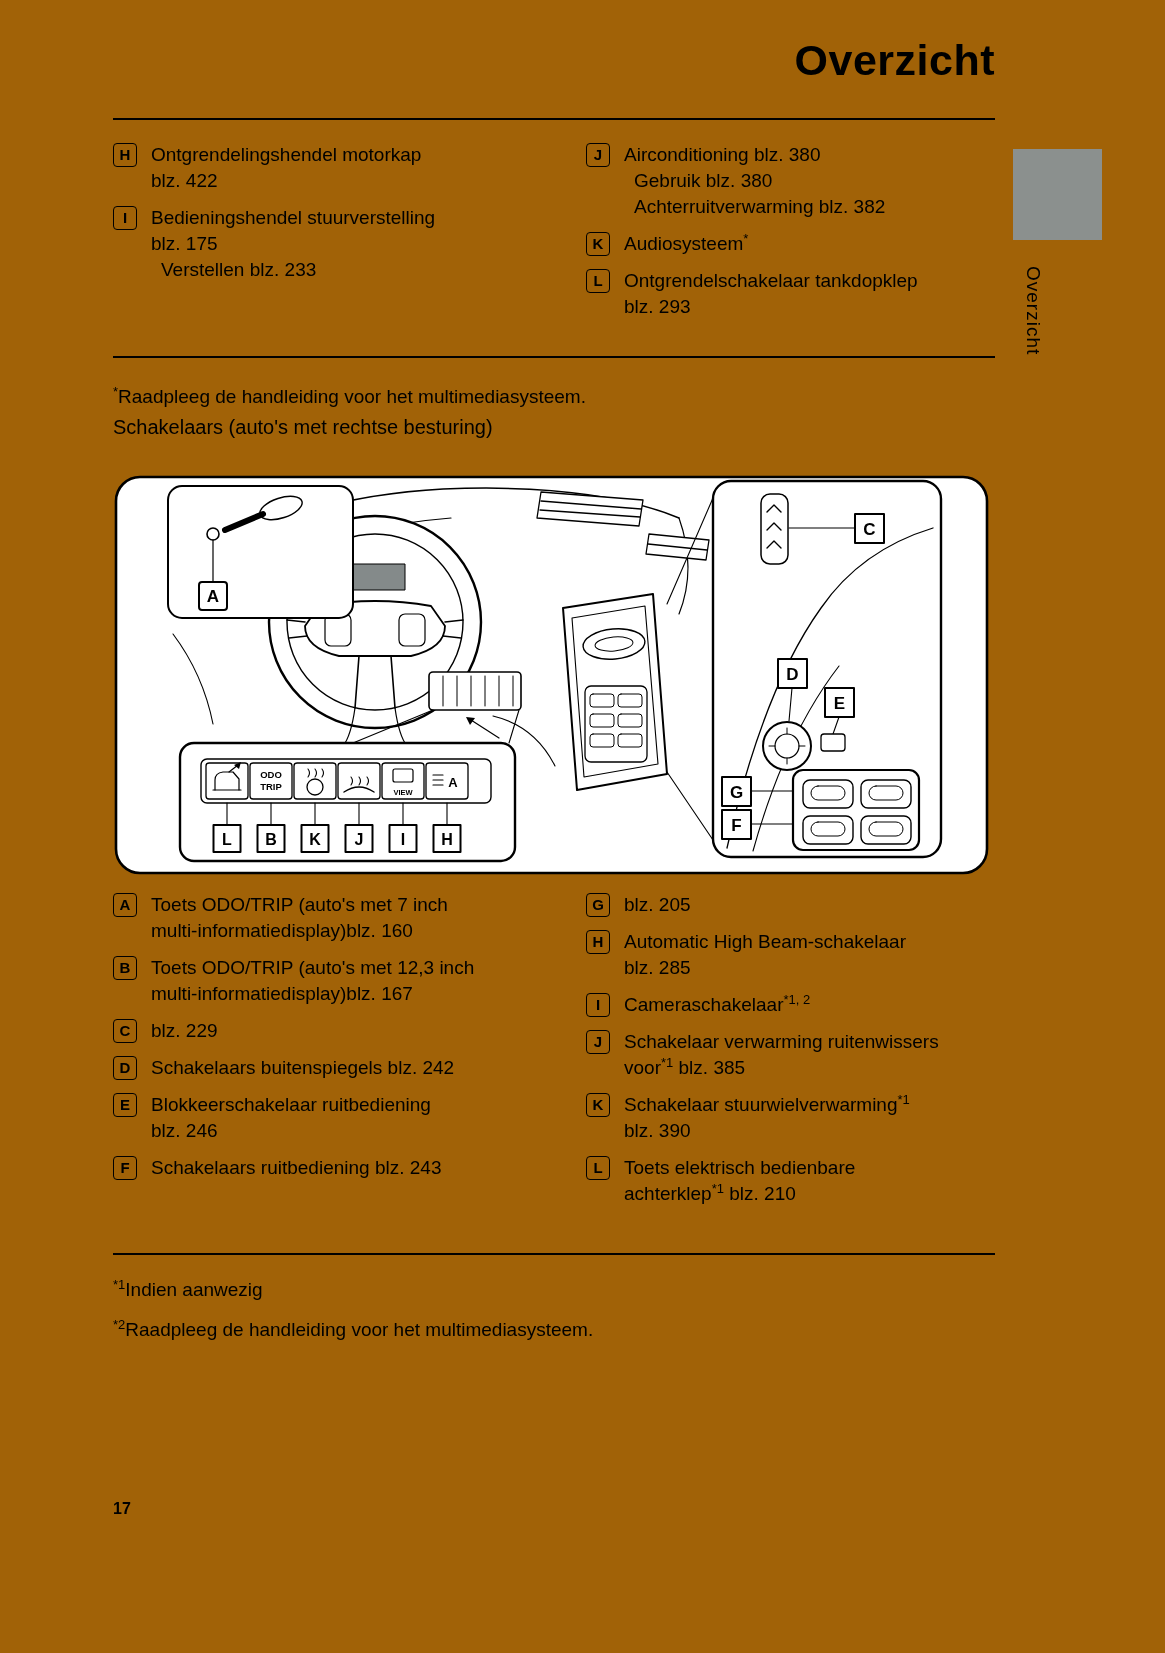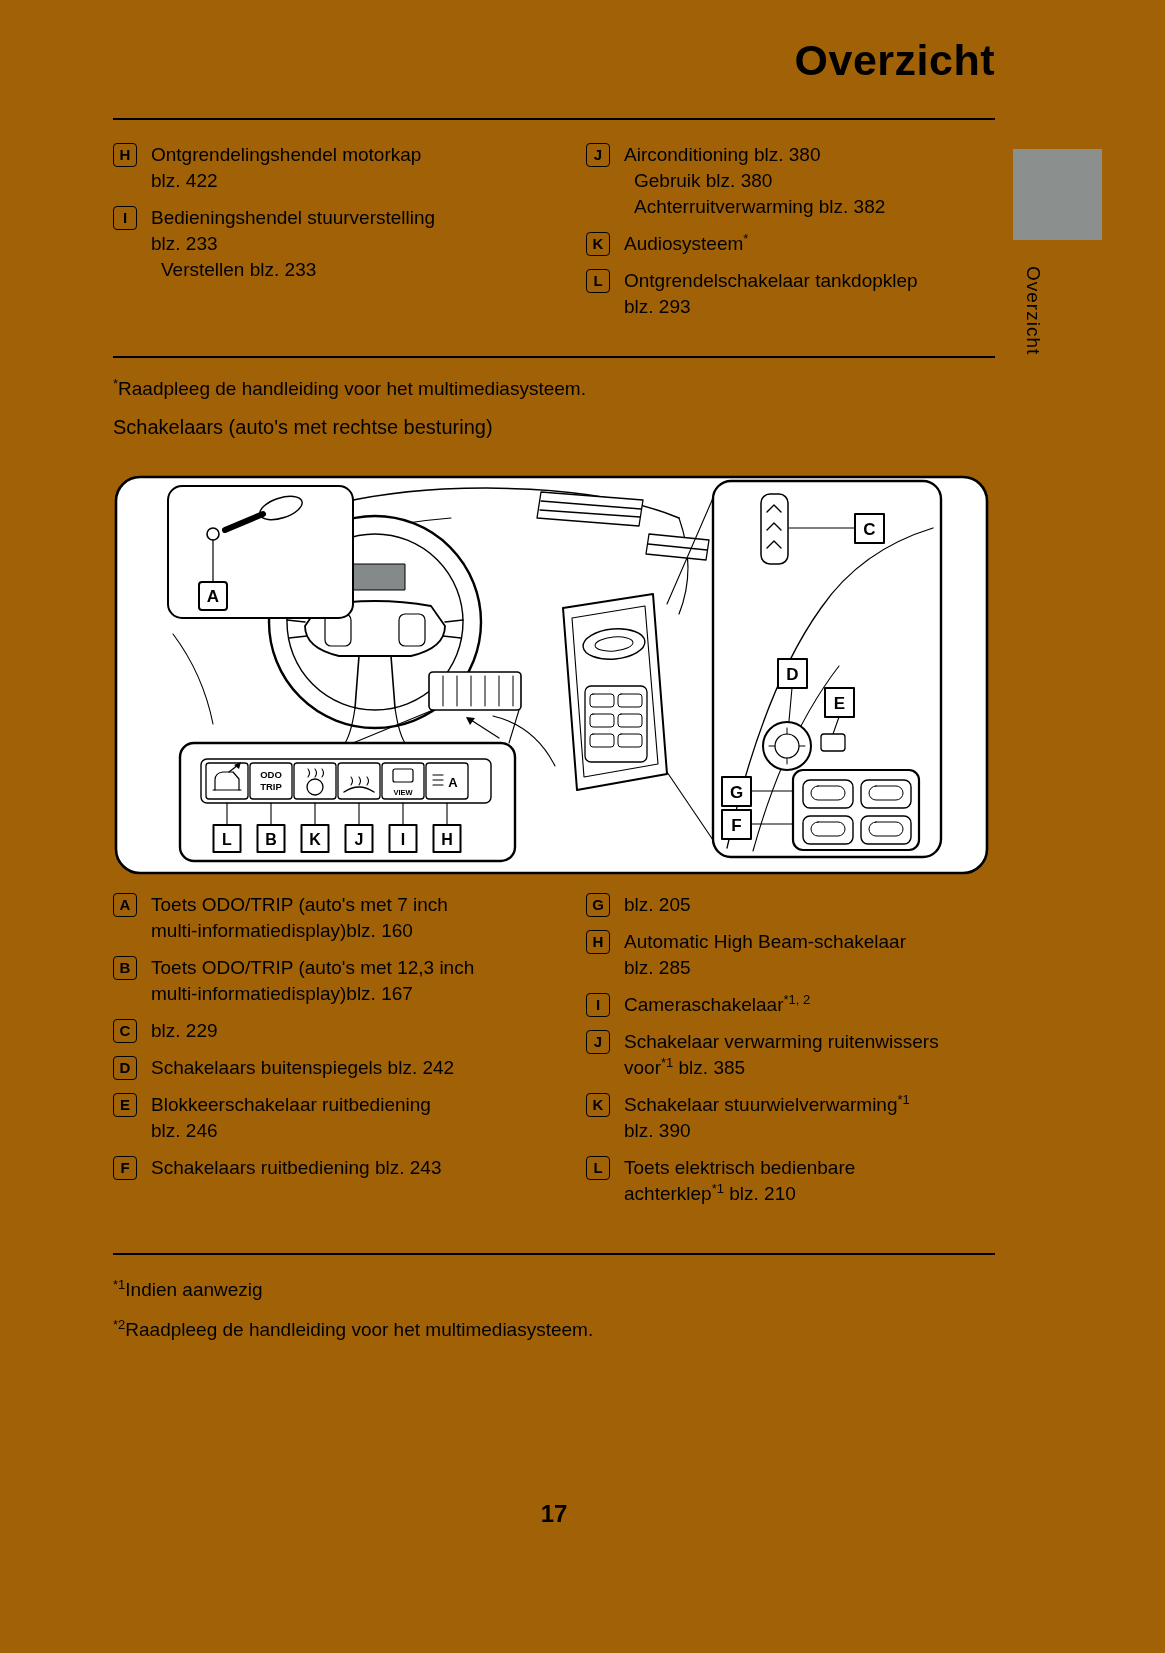--- a/index.html
+++ b/index.html
@@ -18,27 +18,27 @@
   .col.tr{left:586px;top:142px;width:425px}
   .col.bl{left:113px;top:892px;width:465px}
   .col.br{left:586px;top:892px;width:430px}
   .item{display:flex;gap:14px;margin-bottom:11px;align-items:flex-start}
   .keybox{flex:none;width:24px;height:24px;border:1.6px solid #000;border-radius:4px;
           font-weight:bold;font-size:15px;text-align:center;line-height:21px;margin-top:1px}
   .itemtext{flex:1}
   .line.indent{margin-left:10px}
   sup{font-size:13px;line-height:0}
   .fnote{position:absolute;left:113px;font-size:19px;line-height:26px}
-  .fn-star{top:376px}.fn-1{top:1277px}.fn-2{top:1317px}
+  .fn-star{top:384px}.fn-1{top:1277px}.fn-2{top:1317px}
   .sec-head{position:absolute;left:113px;top:416px;font-size:20px;font-weight:normal}
   .figure{position:absolute;left:113px;top:474px;width:877px;height:402px}
   .figure svg{display:block}
   .figure svg text{font-family:"Liberation Sans",sans-serif;fill:#000;stroke:none}
-  .pagenum{position:absolute;left:113px;top:1500px;width:882px;text-align:center;
-           font-size:24px;font-weight:bold}
+  .pagenum{position:absolute;left:113px;top:1500px;width:882px;text-align:left;
+           font-size:16px;font-weight:bold}
 </style>
 </head>
 <body>
 
 <div class="page">
 
   <div class="title">Overzicht</div>
   <div class="rule r1"></div>
 
   <div class="side-tab" style="background: rgb(139, 144, 142);"></div>
@@ -49,21 +49,21 @@
         <span class="keybox">H</span>
         <div class="itemtext">
           <div class="line"><span>Ontgrendelingshendel motorkap</span></div>
           <div class="line"><span>blz. 422</span></div>
         </div>
       </div>
       <div class="item">
         <span class="keybox">I</span>
         <div class="itemtext">
           <div class="line"><span>Bedieningshendel stuurverstelling</span></div>
-          <div class="line"><span>blz. 233</span></div>
+          <div class="line"><span>blz. 175</span></div>
           <div class="line indent"><span>Verstellen blz. 233</span></div>
         </div>
       </div>
     </div>
   <div class="col tr">
       <div class="item">
         <span class="keybox">J</span>
         <div class="itemtext">
           <div class="line"><span>Airconditioning blz. 380</span></div>
           <div class="line indent"><span>Gebruik blz. 380</span></div>

